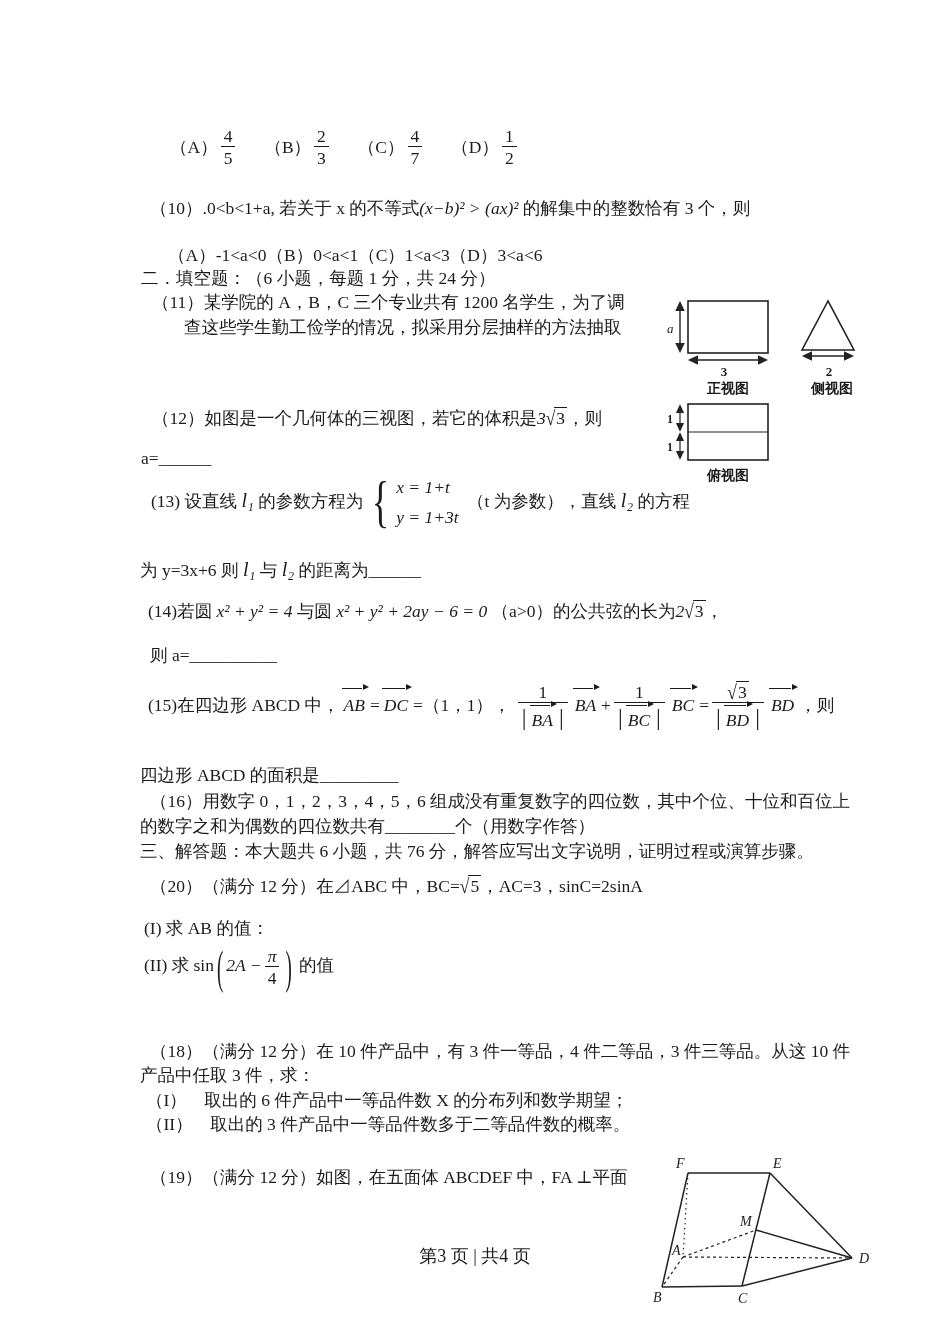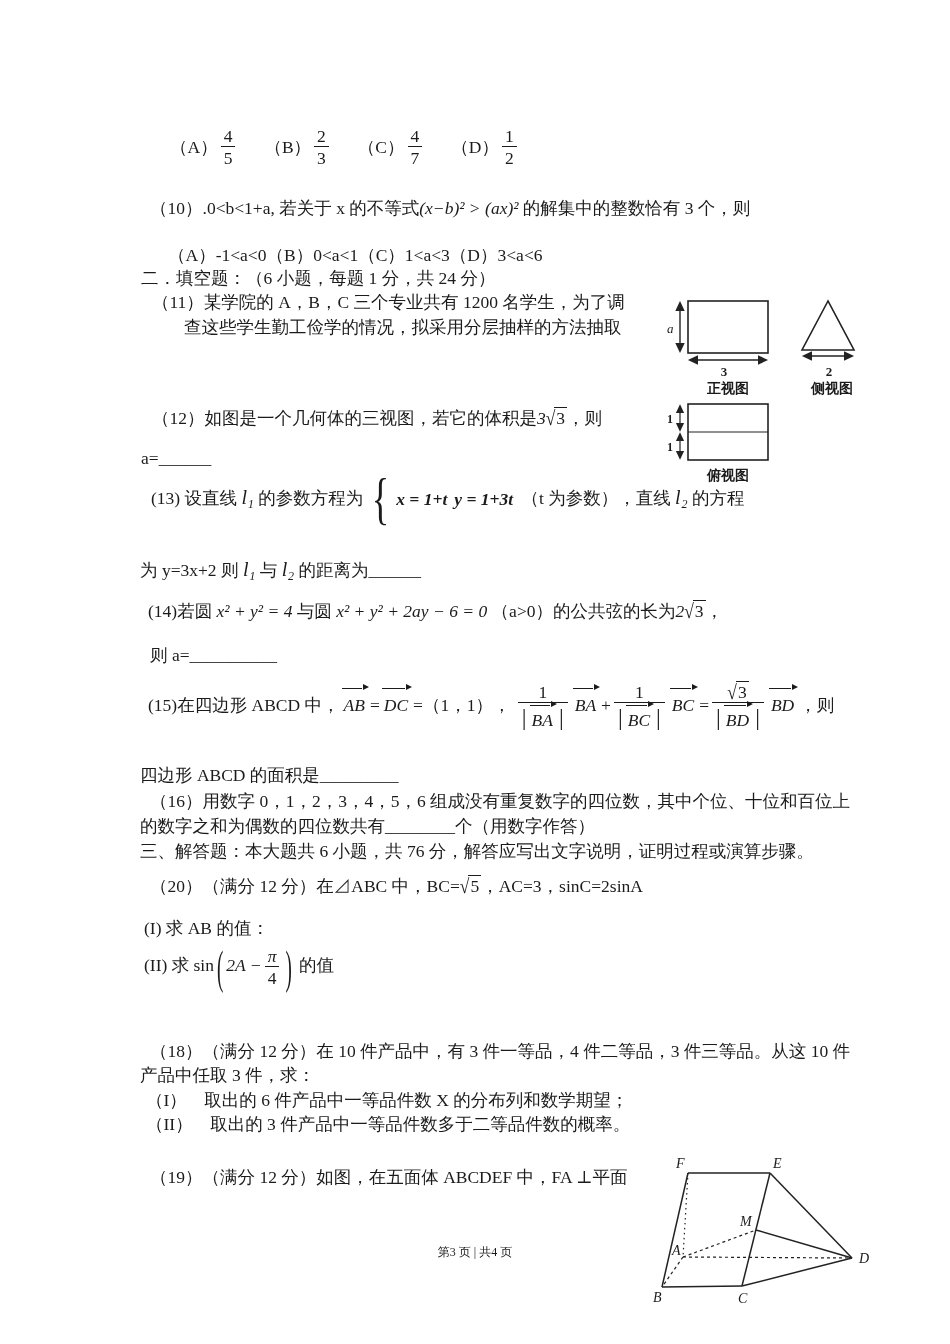--- a/index.html
+++ b/index.html
@@ -16,31 +16,31 @@
         line-height:1.05;text-align:center;margin:0 3px;}
   .frac .num{padding:0 3px 1px 3px;}
   .frac .den{border-top:1.3px solid #1b1b1b;padding:2px 3px 0 3px;display:inline-flex;align-items:center;}
   
   .sqrt{white-space:nowrap;display:inline;}
   .sqrt .rsign{display:inline-block;transform:scaleY(1.15);margin-right:-1px;}
   .sqrt .rad{border-top:1.3px solid #1b1b1b;padding:0 2px;}
   
   .cases{display:inline-flex;align-items:center;vertical-align:middle;margin:0 4px;}
   .cases .brace{font-size:56px;font-weight:300;line-height:.85;transform:scaleX(.65);display:inline-block;}
-  .cases .col{display:inline-flex;flex-direction:row;gap:7px;margin-left:2px;font-weight:bold;}
+  .cases .col{display:inline-flex;flex-direction:column;gap:7px;margin-left:2px;}
   
   .vec{position:relative;display:inline-block;font-style:italic;margin:2px 4px 0 3px;padding:2px 1px 0 1px;}
   .vec::before{content:"";position:absolute;top:-4px;left:-1px;right:4px;border-top:1.3px solid #1b1b1b;}
   .vec::after{content:"";position:absolute;top:-7.5px;right:-3px;width:0;height:0;
               border-left:6px solid #1b1b1b;border-top:3px solid transparent;border-bottom:3px solid transparent;}
   .dbar{font-size:1.35em;font-style:normal;padding:0 1px;}
   
   .bigp{display:inline-block;transform:scaleY(2.4);font-size:19px;vertical-align:middle;margin:0 3px;font-weight:300;}
   .opt{display:inline-flex;align-items:center;}
-  .footer{position:absolute;left:0;right:0;text-align:center;font-size:12px;}
+  .footer{position:absolute;left:0;right:0;text-align:center;font-size:18px;}
   svg text{font-family:"Liberation Serif","DejaVu Serif",serif;fill:#1b1b1b;}
 </style>
 </head>
 <body>
 
 <div class="page">
 
   <div class="line row" style="top:127px;left:170px;gap:26px">
     <span class="opt">
         <span>（A）</span>
@@ -129,21 +129,21 @@
         <span class="col">
           <span class="mi">x = 1+t</span>
           <span class="mi">y = 1+3t</span>
         </span>
       </span>
     <span>（t 为参数），直线</span>
     <span class="mi" style="font-size:20px">l₂</span>
     <span>的方程</span>
   </div>
   <div class="line" style="top:556px;left:140px">
-    <span>为 y=3x+2 则</span>
+    <span>为 y=3x+6 则</span>
     <span class="mi" style="font-size:20px">l₁</span>
     <span>与</span>
     <span class="mi" style="font-size:20px">l₂</span>
     <span>的距离为______</span>
   </div>
 
   <div class="line" style="top:600px;left:148px">
     <span>(14)若圆</span>
     <span class="mi">x² + y² = 4</span>
     <span>与圆</span>

